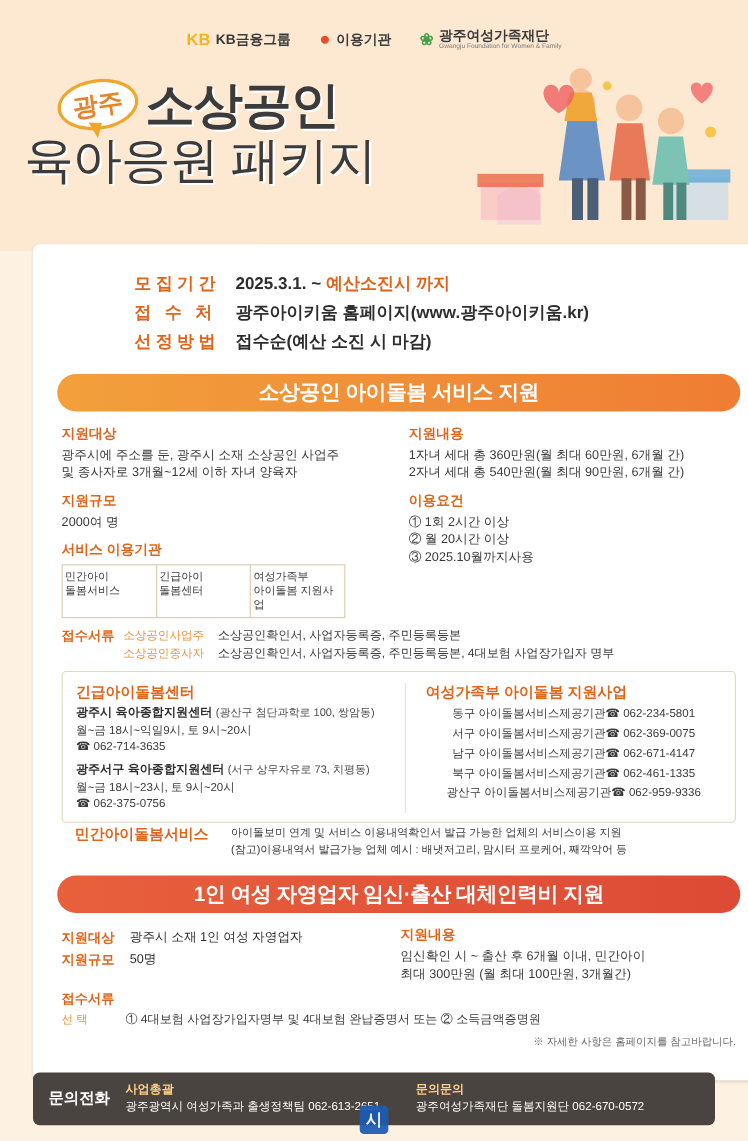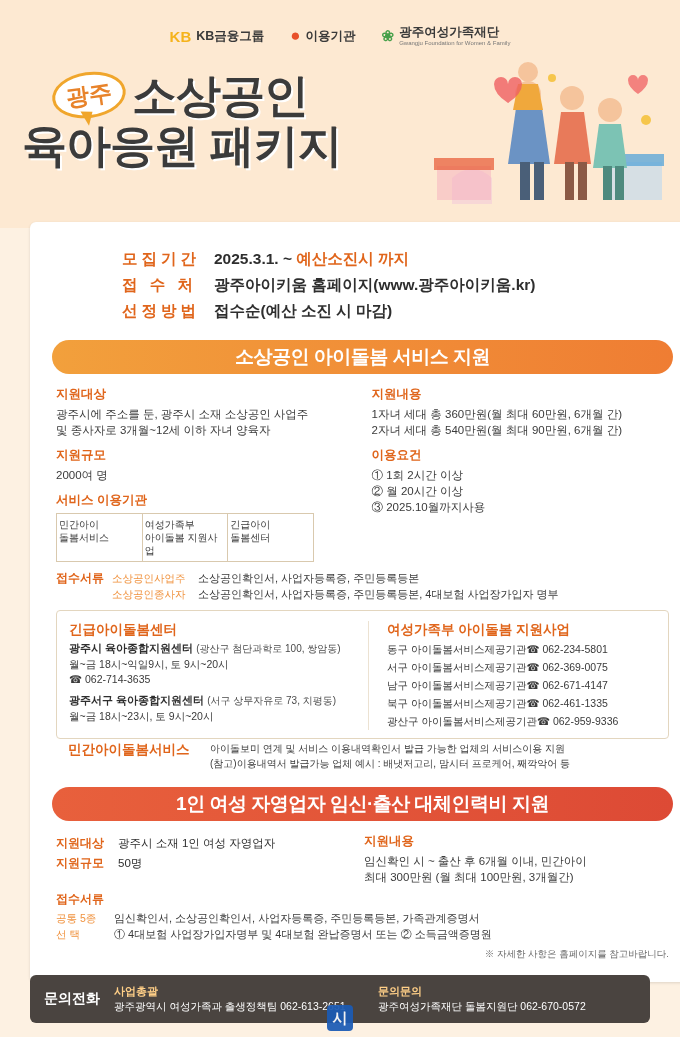--- a/index.html
+++ b/index.html
@@ -44,21 +44,21 @@
     border-top:14px solid #f0a62c; transform:rotate(10deg);
   }
   .t1 {
     position:absolute; left:132px; top:8px;
     font-size:45px; font-weight:bold; color:#3b3b3b; letter-spacing:-1px;
     font-family:"Liberation Sans", sans-serif;
     text-shadow:2px 2px 0 #fff;
   }
   .t2 {
     position:absolute; left:22px; top:58px;
-    font-size:45px; font-weight:bold; color:#3b3b3b; letter-spacing:-1px;
+    font-size:45px; font-weight:normal; color:#3b3b3b; letter-spacing:-1px;
     text-shadow:2px 2px 0 #fff;
   }
   .art { position:absolute; right:8px; top:0px; width:240px; height:150px; }
 
   
   .card {
     position:absolute; left:30px; top:222px; width:665px; height:760px;
     background:#fff; border-radius:6px; box-shadow:0 1px 3px rgba(0,0,0,.12);
     padding:14px 0 0 0;
   }
@@ -97,21 +97,21 @@
   .box {
     margin:8px 26px 0 26px; border:1px solid #e3d6bf; border-radius:4px;
     display:flex; padding:10px 12px 8px 12px; gap:10px;
   }
   .box .left { width:300px; border-right:1px solid #ece2d2; padding-right:10px;}
   .box .right2 { flex:1; padding-left:8px;}
   .bt { color:#e0651b; font-size:13.5px; font-weight:bold; margin-bottom:1px;}
   .center-name { font-size:11px; font-weight:bold; color:#2e2e2e; line-height:16px;}
   .center-name .addr { font-weight:normal; color:#4a4a4a; font-size:10px;}
   .center-line { font-size:10.5px; color:#3a3a3a; line-height:15px;}
-  .ag { display:flex; justify-content:flex-start; font-size:10.5px; color:#3a3a3a; line-height:18px;}
+  .ag { display:flex; justify-content:center; font-size:10.5px; color:#3a3a3a; line-height:18px;}
   .ag .tel { white-space:nowrap; }
   .priv { display:flex; gap:10px; margin-top:9px; padding-top:8px; border-top:1px solid #ece2d2;}
   .priv .pl { color:#e0651b; font-size:13.5px; font-weight:bold; width:132px;}
   .priv .pr { font-size:10px; color:#3a3a3a; line-height:15px;}
 
   .cols2 { display:flex; padding:12px 26px 0 26px;}
   .c2l { width:300px;}
   .c2r { flex:1; padding-left:8px;}
   .kv { display:flex; font-size:12px; line-height:20px;}
   .kv .k { color:#e0651b; font-weight:bold; width:62px; font-size:12px;}
@@ -219,24 +219,24 @@
       <div class="col">
         <div class="h">지원대상</div>
         <div class="p" style="white-space:pre-line">광주시에 주소를 둔, 광주시 소재 소상공인 사업주
 및 종사자로 3개월~12세 이하 자녀 양육자</div>
         <div class="h mt">지원규모</div>
         <div class="p">2000여 명</div>
         <div class="h mt">서비스 이용기관</div>
         <div class="tbl">
           <div class="c" style="white-space:pre-line">민간아이
 돌봄서비스</div>
+          <div class="c" style="white-space:pre-line">긴급아이
+돌봄센터</div>
           <div class="c" style="white-space:pre-line">여성가족부
 아이돌봄 지원사업</div>
-          <div class="c" style="white-space:pre-line">긴급아이
-돌봄센터</div>
         </div>
       </div>
       <div class="col right">
         <div class="h">지원내용</div>
         <div class="p" style="white-space:pre-line">1자녀 세대 총 360만원(월 최대 60만원, 6개월 간)
 2자녀 세대 총 540만원(월 최대 90만원, 6개월 간)</div>
         <div class="h mt">이용요건</div>
         <div class="p">① 1회 2시간 이상</div>
         <div class="p">② 월 20시간 이상</div>
         <div class="p">③ 2025.10월까지사용</div>
@@ -258,20 +258,21 @@
     </div>
 
     <div class="box">
       <div class="left">
         <div class="bt">긴급아이돌봄센터</div>
         <div class="center-name"><span>광주시 육아종합지원센터</span> <span class="addr">(광산구 첨단과학로 100, 쌍암동)</span></div>
         <div class="center-line">월~금 18시~익일9시, 토 9시~20시</div>
         <div class="center-line">☎ 062-714-3635</div>
         <div class="center-name" style="margin-top:5px"><span>광주서구 육아종합지원센터</span> <span class="addr">(서구 상무자유로 73, 치평동)</span></div>
         <div class="center-line">월~금 18시~23시, 토 9시~20시</div>
+        <div class="center-line">☎ 062-375-0756</div>
       </div>
       <div class="right2">
         <div class="bt">여성가족부 아이돌봄 지원사업</div>
         <div class="ag">
             <span>동구 아이돌봄서비스제공기관</span>
             <span class="tel">☎ 062-234-5801</span>
           </div>
         <div class="ag">
             <span>서구 아이돌봄서비스제공기관</span>
             <span class="tel">☎ 062-369-0075</span>
@@ -315,24 +316,20 @@
       <div class="c2r">
         <div class="h">지원내용</div>
         <div class="p" style="white-space:pre-line">임신확인 시 ~ 출산 후 6개월 이내, 민간아이
 최대 300만원 (월 최대 100만원, 3개월간)</div>
       </div>
     </div>
 
     <div class="docs2">
       <div class="dl">접수서류</div>
       <div class="r">
-        <div class="k">공통 5종</div>
-        <div class="v">임신확인서, 소상공인확인서, 사업자등록증, 주민등록등본, 가족관계증명서</div>
-      </div>
-      <div class="r">
         <div class="k">선    택</div>
         <div class="v">① 4대보험 사업장가입자명부 및 4대보험 완납증명서 또는 ② 소득금액증명원</div>
       </div>
     </div>
 
     <div class="note">※ 자세한 사항은 홈페이지를 참고바랍니다.</div>
   </div>
 
   <div class="footer">
     <div class="ph">문의전화</div>

